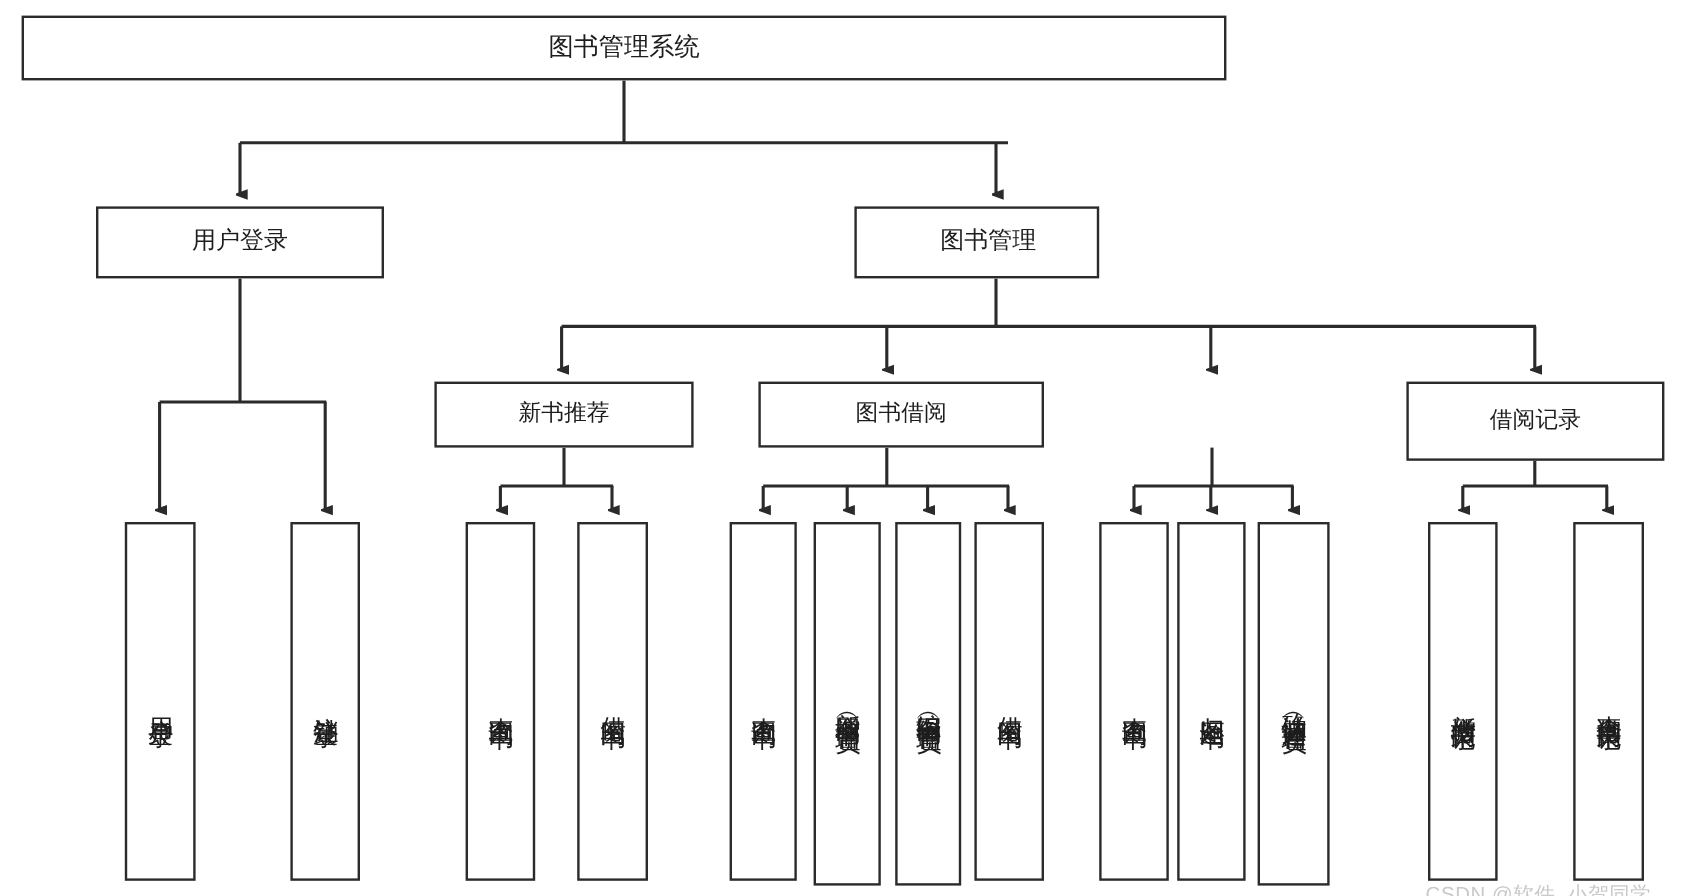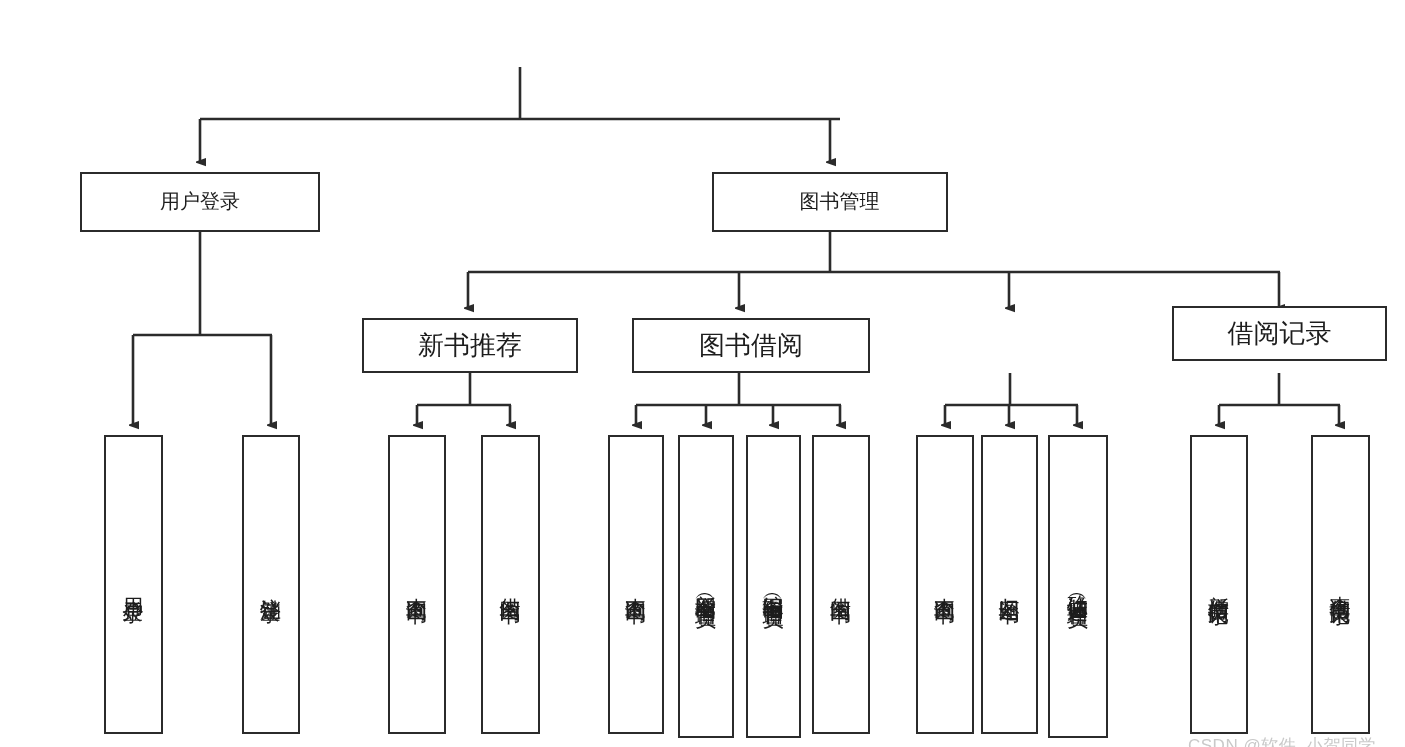--- a/index.html
+++ b/index.html
@@ -34,21 +34,21 @@
     justify-content: center;
     color: #1d1d1d;
   }
   .node .label {
     text-align: center;
     line-height: 1.18;
     white-space: pre;
   }
   .node.root .label { font-size: 21px; }
   .node.lvl1 .label { font-size: 20px; }
-  .node.lvl2 .label { font-size: 26px; }
+  .node.lvl2 .label { font-size: 19px; font-family: Liberation Serif, serif; }
   .node.leaf {
     align-items: center;
     justify-content: center;
     padding: 4px 0;
   }
   .node.leaf .label {
     font-size: 21px;
     writing-mode: vertical-rl;
     text-orientation: upright;
     letter-spacing: 2px;
@@ -111,35 +111,38 @@
       <path d="M1009,405 L1009,425" marker-end="url(#arrow)"></path>
       <path d="M1077,405 L1077,425" marker-end="url(#arrow)"></path>
 
       <path d="M1279,373 L1279,405"></path>
       <path d="M1219,405 L1340,405"></path>
       <path d="M1219,405 L1219,425" marker-end="url(#arrow)"></path>
       <path d="M1339,405 L1339,425" marker-end="url(#arrow)"></path>
     </g>
   </svg>
 
+  <div class="node root" style="left:18px;top:13px;width:1004px;height:54px;">
+    <span class="label">图书管理系统</span>
+  </div>
 
   <div class="node lvl1" style="left:80px;top:172px;width:240px;height:60px;">
     <span class="label">用户登录</span>
   </div>
-  <div class="node lvl1" style="left:712px;top:172px;width:236px;height:60px;padding-left:19px;">
+  <div class="node lvl1" style="left:712px;top:172px;width:204px;height:60px;padding-left:19px;">
     <span class="label">图书管理</span>
   </div>
 
   <div class="node lvl2" style="left:362px;top:318px;width:216px;height:55px;">
     <span class="label">新书推荐</span>
   </div>
   <div class="node lvl2" style="left:632px;top:318px;width:238px;height:55px;">
     <span class="label">图书借阅</span>
   </div>
-  <div class="node lvl2" style="left:1172px;top:306px;width:215px;height:55px;">
+  <div class="node lvl2" style="left:1172px;top:318px;width:215px;height:66px;">
     <span class="label">借阅记录</span>
   </div>
 
   <div class="node leaf" style="left:104px;top:435px;width:59px;height:299px;">
     <span class="label">用户登录</span>
   </div>
   <div class="node leaf" style="left:242px;top:435px;width:58px;height:299px;">
     <span class="label">注销登录</span>
   </div>
   <div class="node leaf" style="left:388px;top:435px;width:58px;height:299px;">

